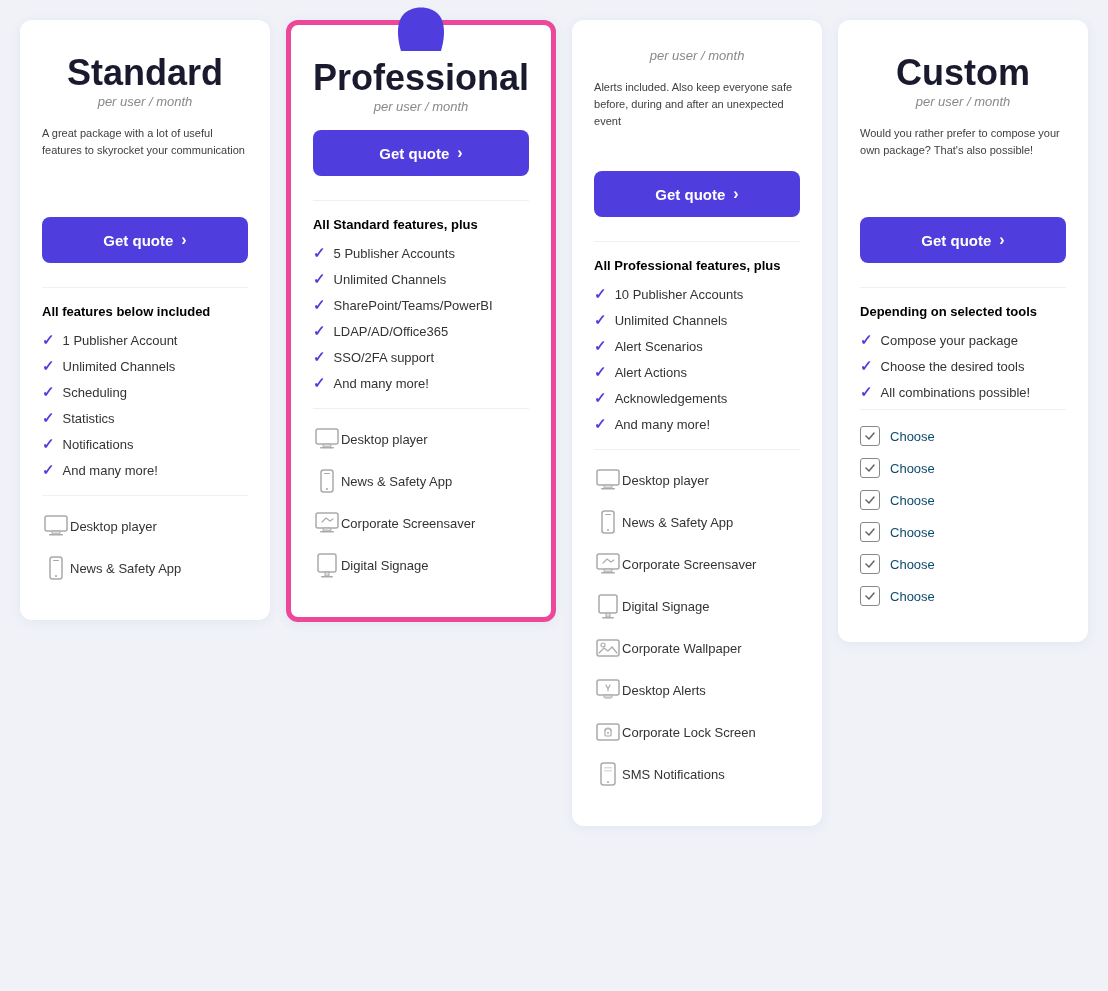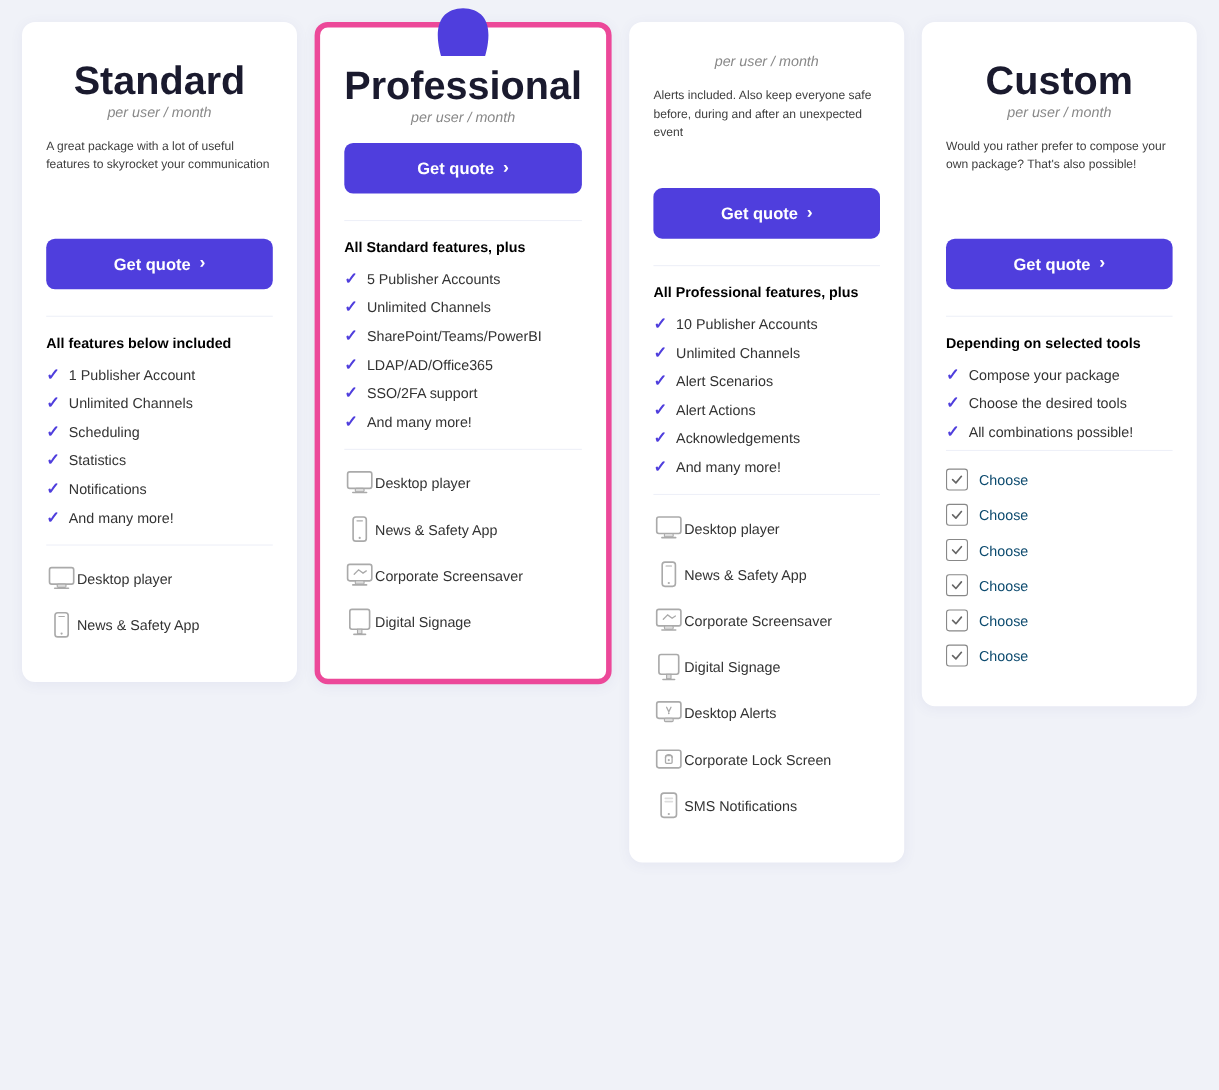--- a/index.html
+++ b/index.html
@@ -395,20 +395,30 @@
     <rect x="4" y="2" width="18" height="18" rx="2" stroke="#aaa" stroke-width="1.5"></rect>
     <rect x="11" y="20" width="4" height="4" fill="#ddd" stroke="#aaa" stroke-width="1"></rect>
     <rect x="7" y="24" width="12" height="1.5" rx="0.75" fill="#aaa"></rect>
   </svg>
           </div>
         <span>Digital Signage</span>
       </li>
         <li class="tool-item">
         <div class="tool-icon">
             <svg viewBox="0 0 26 26" fill="none" xmlns="http://www.w3.org/2000/svg">
+    <rect x="2" y="5" width="22" height="16" rx="2" stroke="#aaa" stroke-width="1.5"></rect>
+    <circle cx="8" cy="10" r="2" stroke="#aaa" stroke-width="1.2"></circle>
+    <path d="M4 18 L9 13 L13 16 L17 12 L22 18" stroke="#aaa" stroke-width="1.2" stroke-linecap="round"></path>
+  </svg>
+          </div>
+        <span>Corporate Wallpaper</span>
+      </li>
+        <li class="tool-item">
+        <div class="tool-icon">
+            <svg viewBox="0 0 26 26" fill="none" xmlns="http://www.w3.org/2000/svg">
     <rect x="2" y="3" width="22" height="15" rx="2" stroke="#aaa" stroke-width="1.5"></rect>
     <path d="M11 8 L13 12 L15 8" stroke="#aaa" stroke-width="1.2" stroke-linecap="round"></path>
     <circle cx="13" cy="13.5" r="0.8" fill="#aaa"></circle>
     <rect x="9" y="18" width="8" height="3" rx="1" fill="#ddd" stroke="#aaa" stroke-width="1"></rect>
   </svg>
           </div>
         <span>Desktop Alerts</span>
       </li>
         <li class="tool-item">
         <div class="tool-icon">

